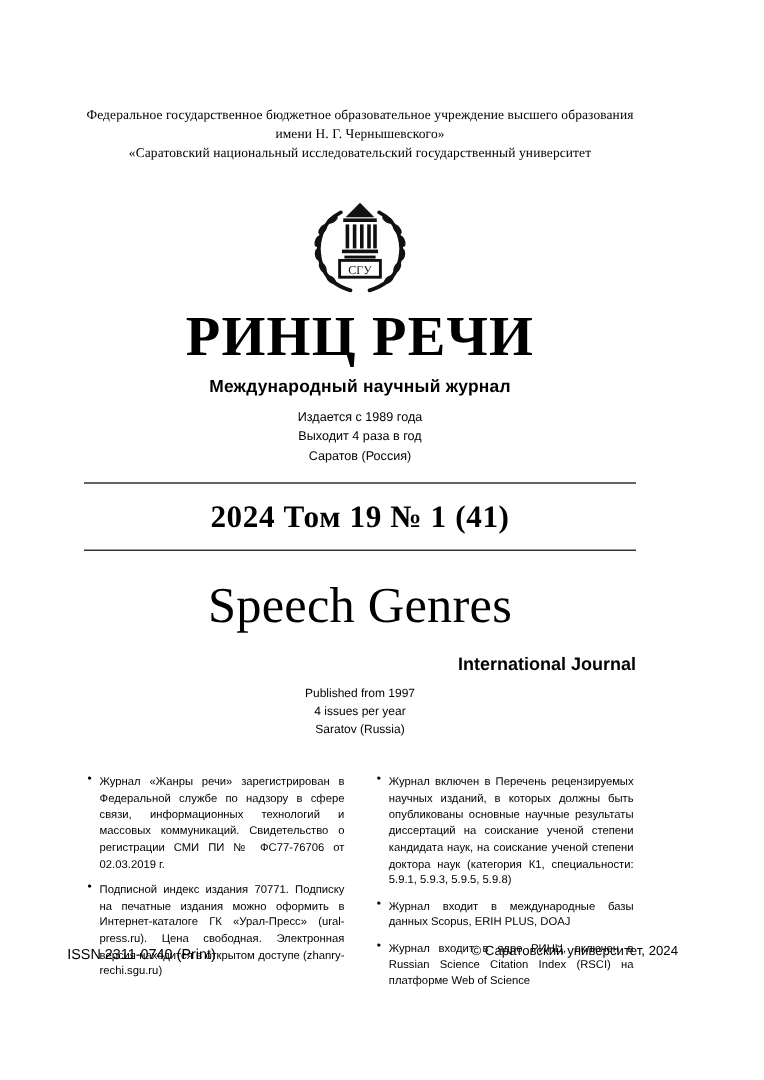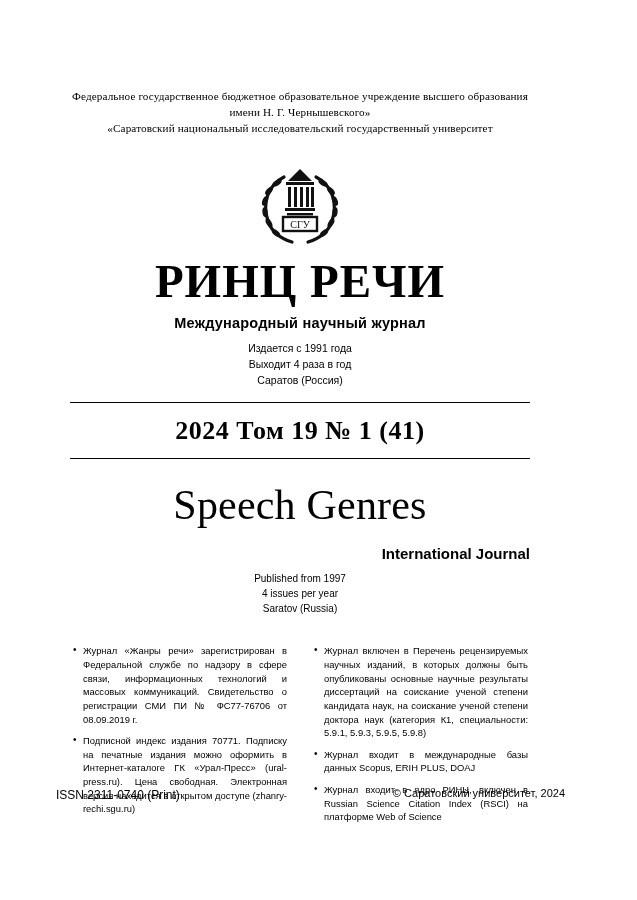--- a/index.html
+++ b/index.html
@@ -207,42 +207,42 @@
 
       <rect x="29" y="54" width="34" height="14" fill="#fff" stroke="#111" stroke-width="2.4"></rect>
       <text x="46" y="65" text-anchor="middle" font-family="'Liberation Serif', serif" font-size="10" fill="#111">СГУ</text>
     </svg>
   </div>
 
   <div class="title-ru">РИНЦ РЕЧИ</div>
   <div class="subtitle-ru">Международный научный журнал</div>
 
   <div class="issue-meta">
-    <div>Издается с 1991 года</div>
+    <div>Издается с 1989 года</div>
     <div>Выходит 4 раза в год</div>
     <div>Саратов (Россия)</div>
   </div>
 
   <hr class="rule">
   <div class="volume-line">2024  Том 19  № 1 (41)</div>
   <hr class="rule" style="margin-top:0">
 
   <div class="title-en">Speech Genres</div>
   <div class="subtitle-en">International Journal</div>
 
   <div class="issue-meta-en">
     <div>Published from 1997</div>
     <div>4 issues per year</div>
     <div>Saratov (Russia)</div>
   </div>
 
   <div class="columns">
     <div class="col">
       <ul class="bullets">
-        <li>Журнал «Жанры речи» зарегистрирован в Федеральной службе по надзору в сфере связи, информационных технологий и массовых коммуникаций. Свидетельство о регистрации СМИ ПИ № ФС77-76706 от 08.09.2019 г.</li>
+        <li>Журнал «Жанры речи» зарегистрирован в Федеральной службе по надзору в сфере связи, информационных технологий и массовых коммуникаций. Свидетельство о регистрации СМИ ПИ № ФС77-76706 от 02.03.2019 г.</li>
         <li>Подписной индекс издания 70771. Подписку на печатные издания можно оформить в Интернет-каталоге ГК «Урал-Пресс» (ural-press.ru). Цена свободная. Электронная версия находится в открытом доступе (zhanry-rechi.sgu.ru)</li>
       </ul>
     </div>
     <div class="col">
       <ul class="bullets">
         <li>Журнал включен в Перечень рецензируемых научных изданий, в которых должны быть опубликованы основные научные результаты диссертаций на соискание ученой степени кандидата наук, на соискание ученой степени доктора наук (категория К1, специальности: 5.9.1, 5.9.3, 5.9.5, 5.9.8)</li>
         <li>Журнал входит в международные базы данных Scopus, ERIH PLUS, DOAJ</li>
         <li>Журнал входит в ядро РИНЦ, включен в Russian Science Citation Index (RSCI) на платформе Web of Science</li>
       </ul>
     </div>

